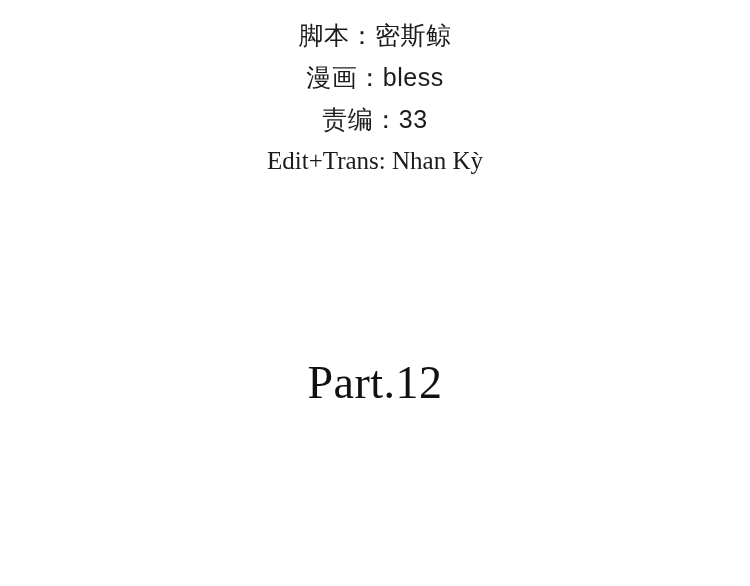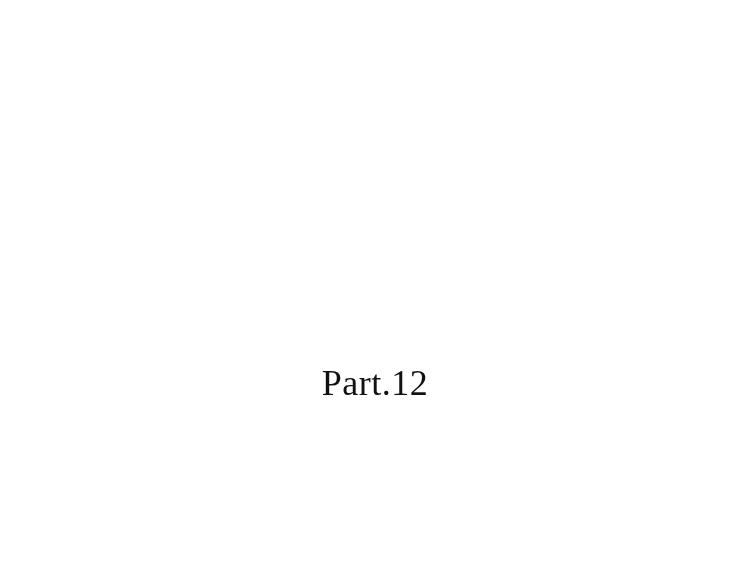--- a/index.html
+++ b/index.html
@@ -39,27 +39,33 @@
     font-size: 25px;
     letter-spacing: 0px;
   }
   .part-label {
     position: absolute;
     top: 355px;
     left: 0;
     width: 750px;
     text-align: center;
     font-family: "Liberation Serif", serif;
-    font-size: 36px;
+    font-size: 46px;
     line-height: 56px;
     color: #111111;
     letter-spacing: 0.5px;
   }
 </style>
 </head>
 <body>
 
 <div class="page">
 
+  <div class="credits">
+    <div class="credit-line">脚本：密斯鲸</div>
+    <div class="credit-line">漫画：bless</div>
+    <div class="credit-line">责编：33</div>
+    <div class="credit-line serif">Edit+Trans: Nhan Kỳ</div>
+  </div>
 
   <div class="part-label">Part.12</div>
 
 </div>
 
 </body></html>

